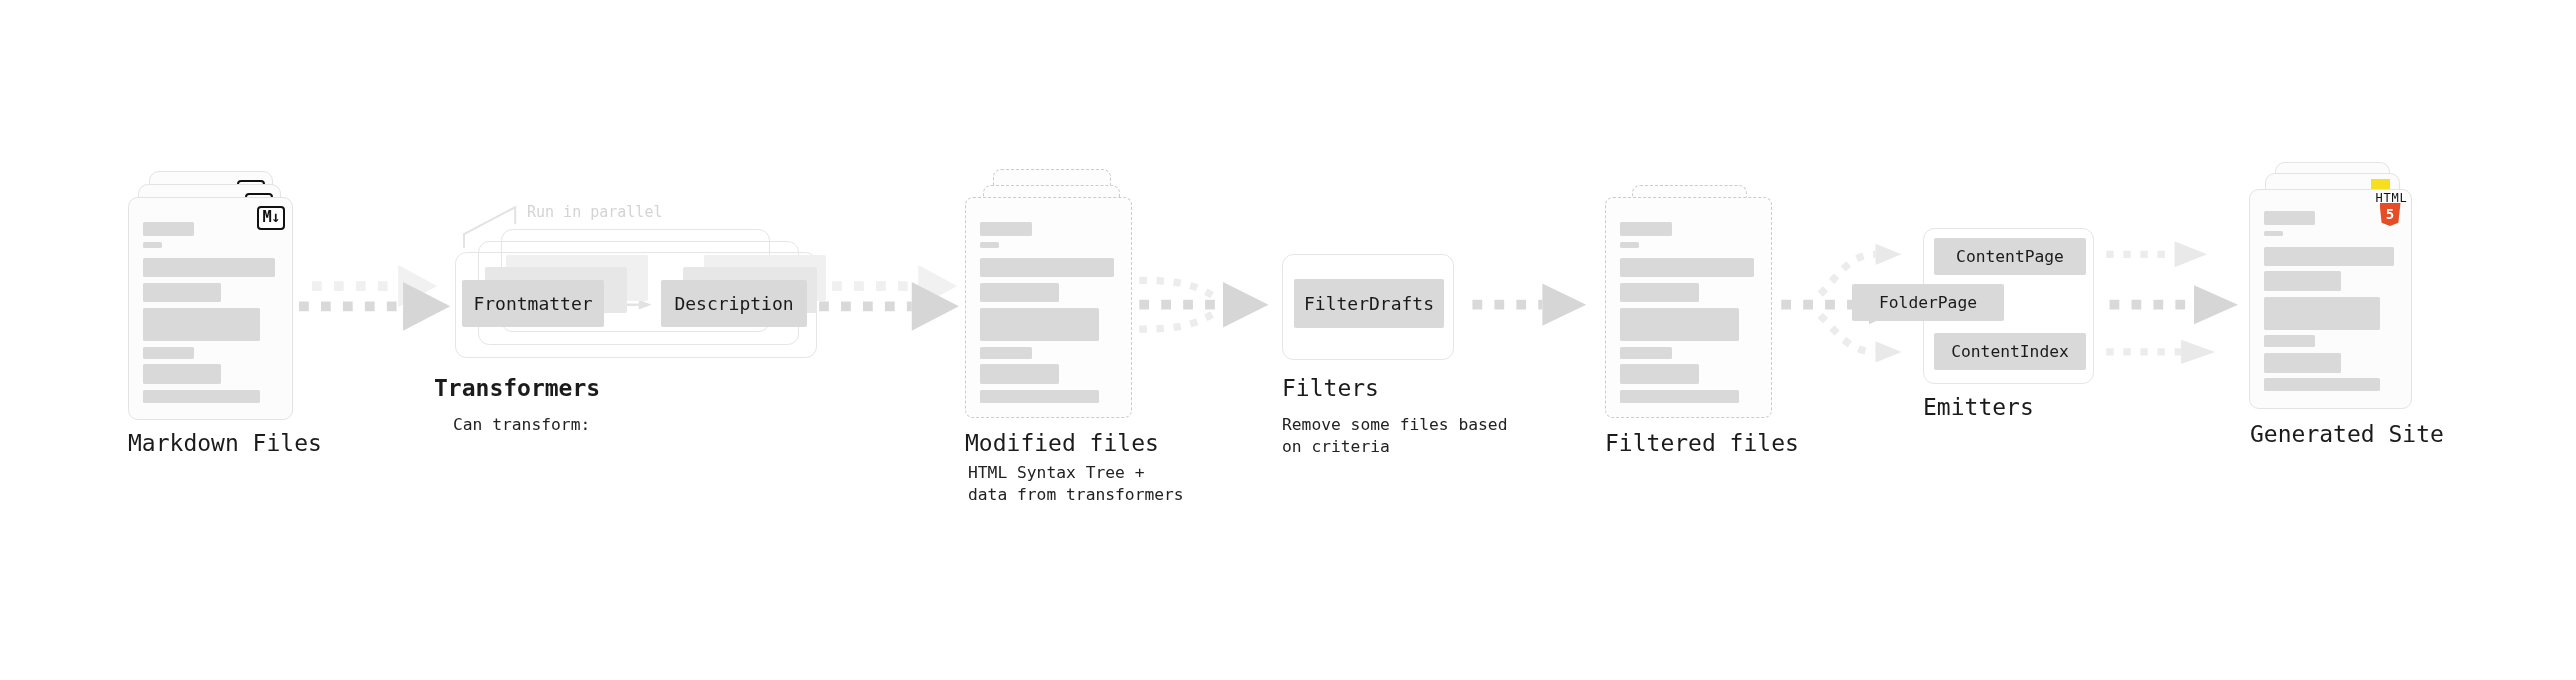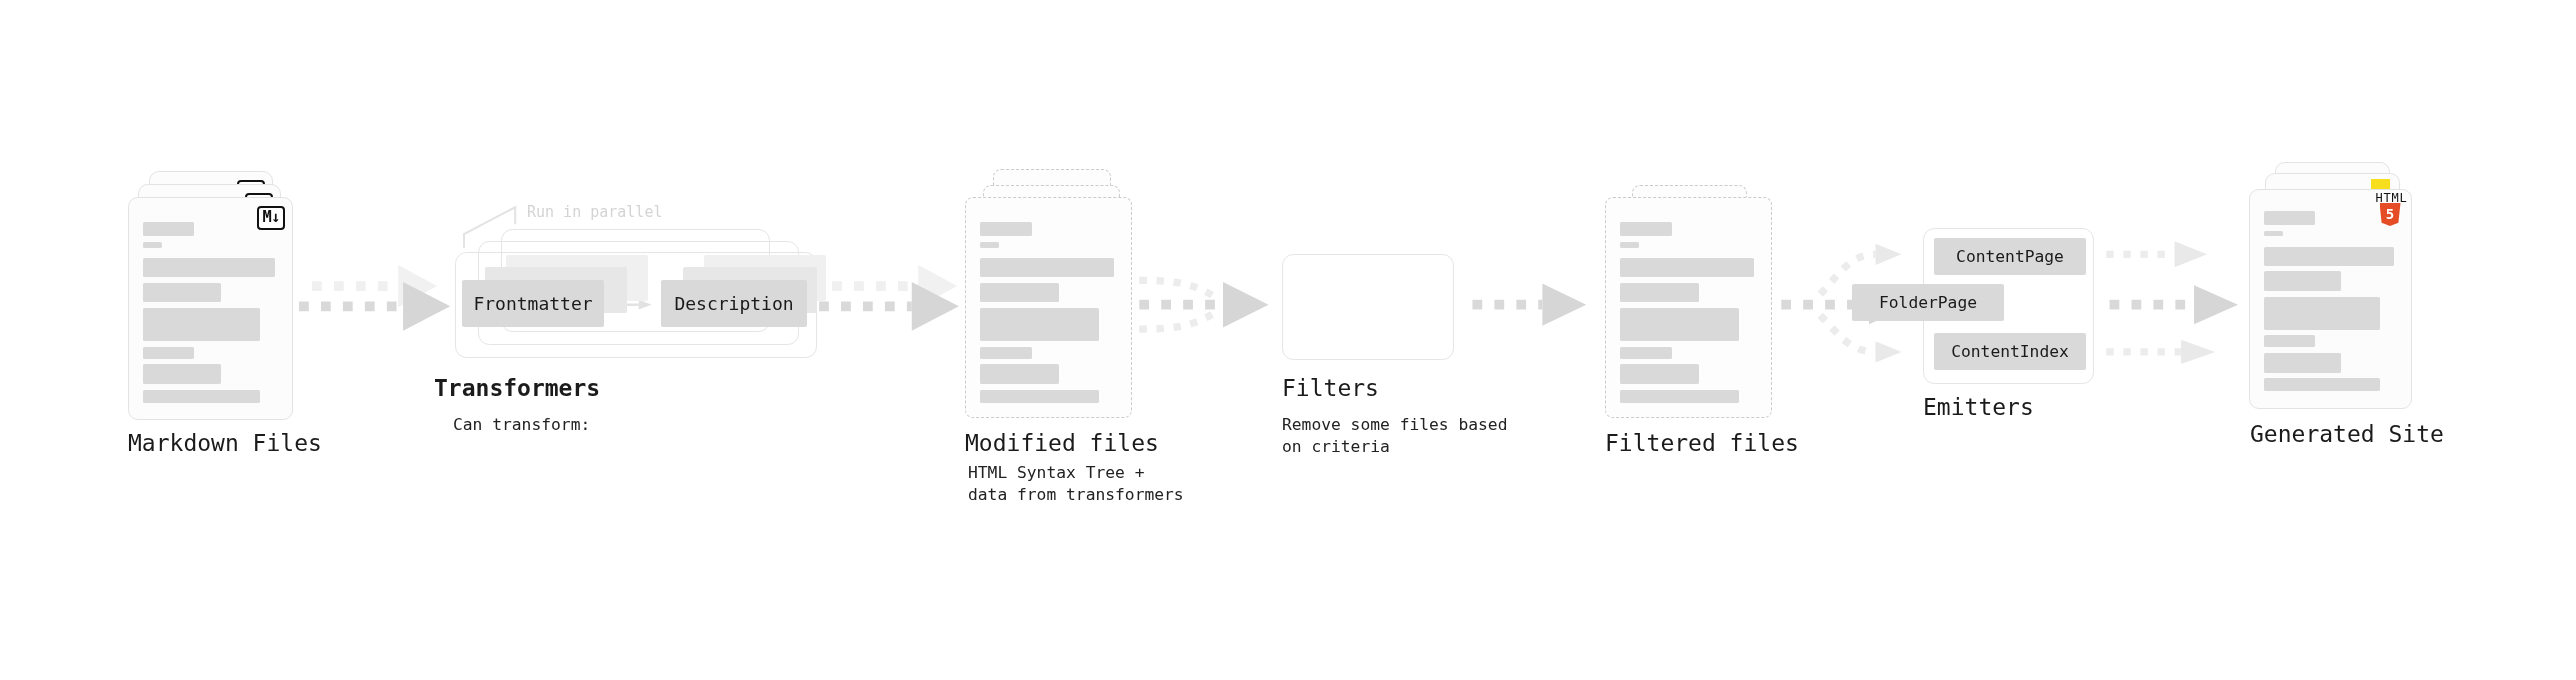--- a/index.html
+++ b/index.html
@@ -190,20 +190,21 @@
       <div class="bar b8"></div>
     </div>
   </div>
   <div class="stage-label" style="left:965px; top:430px;">Modified files</div>
   <div class="stage-desc" style="left:968px; top:462px;">
     <div>HTML Syntax Tree +</div>
     <div>data from transformers</div>
   </div>
 
   <div class="outline" style="left:1282px; top:254px; width:172px; height:106px;"></div>
+  <div class="plugin" style="left:1294px; top:279px; width:150px; height:49px;">FilterDrafts</div>
   <div class="stage-label" style="left:1282px; top:375px;">Filters</div>
   <div class="stage-desc" style="left:1282px; top:414px;">
     <div>Remove some files based</div>
     <div>on criteria</div>
   </div>
 
   <div class="card dashed" style="left:1632px; top:185px; width:115px; height:49px;"></div>
   <div class="card dashed" style="left:1605px; top:197px; width:167px; height:221px;">
     <div class="bars">
       <div class="bar b1"></div>

